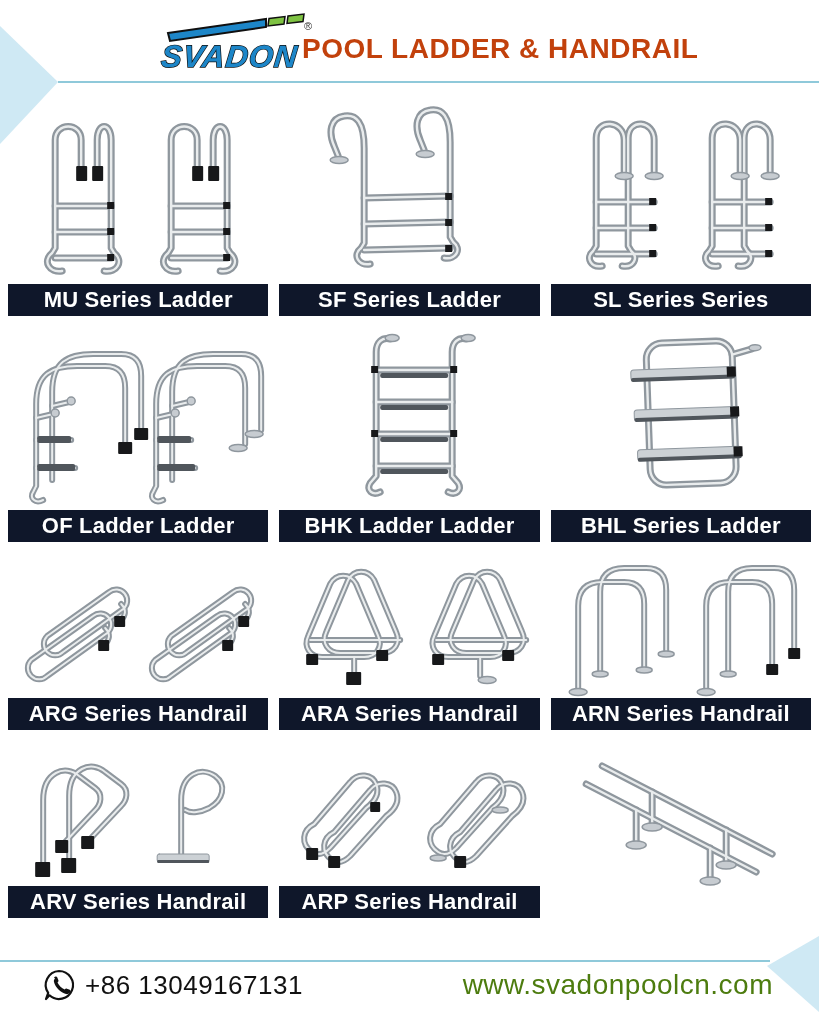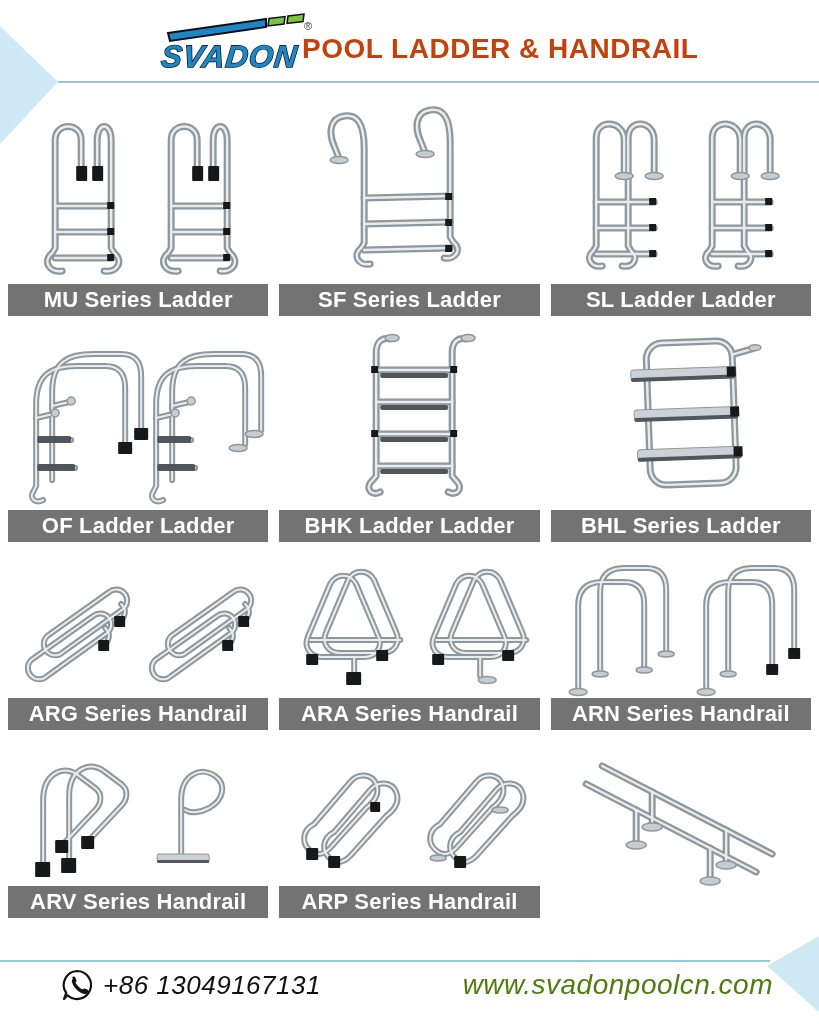--- a/index.html
+++ b/index.html
@@ -25,36 +25,36 @@
   .grid{
     position:absolute;left:8px;top:96px;width:803px;
     display:grid;grid-template-columns:1fr 1fr 1fr;column-gap:11px;row-gap:6px;
   }
   .cell{display:flex;flex-direction:column;}
   .fig{width:100%;}
   .r12 .fig{height:188px;}
   .r34 .fig{height:150px;}
   .fig svg{width:100%;height:100%;display:block;}
   .label{
-    height:32px;background:#737373;color:#ffffff;font-weight:bold;font-size:22px;
+    height:32px;background:#0f172a;color:#ffffff;font-weight:bold;font-size:22px;
     display:flex;align-items:center;justify-content:center;white-space:nowrap;
     letter-spacing:0.2px;
   }
   
   .footer{position:absolute;left:0;top:960px;width:819px;height:64px;}
   .footer-line{position:absolute;left:0;top:0;width:770px;height:2px;background:#8fc9da;}
   .tri-br{
     position:absolute;right:0;top:-24px;width:0;height:0;
     border-right:52px solid #cfe9f4;
     border-top:30px solid transparent;
     border-bottom:46px solid transparent;
   }
   .footer-row{
     position:absolute;left:0;top:8px;width:807px;box-sizing:border-box;
-    padding:0 34px 0 60px;display:flex;align-items:center;justify-content:space-between;font-style:italic;
+    padding:0 34px 0 42px;display:flex;align-items:center;justify-content:space-between;
   }
   .contact{display:flex;align-items:center;gap:9px;}
   .phone{font-size:26px;color:#111111;letter-spacing:0.5px;}
   .site{font-size:28px;color:#4d7c0f;letter-spacing:0.5px;}
   
   svg.art{stroke-linecap:round;stroke-linejoin:round;}
   .tO{stroke:#8f979e;stroke-width:7;fill:none;}
   .tI{stroke:#e9eced;stroke-width:2.4;fill:none;}
   .tO2{stroke:#8f979e;stroke-width:6;fill:none;}
   .tI2{stroke:#e9eced;stroke-width:2;fill:none;}
@@ -167,21 +167,21 @@
             <ellipse class="flange" cx="214" cy="80" rx="9" ry="3.5"></ellipse>
             <rect class="foot" x="93" y="102" width="7" height="7"></rect>
               <rect class="foot" x="93" y="128" width="7" height="7"></rect>
               <rect class="foot" x="93" y="154" width="7" height="7"></rect>
             <rect class="foot" x="209" y="102" width="7" height="7"></rect>
               <rect class="foot" x="209" y="128" width="7" height="7"></rect>
               <rect class="foot" x="209" y="154" width="7" height="7"></rect>
           </g>
         </svg>
       </div>
-      <div class="label">SL Ladder Ladder</div>
+      <div class="label">SL Series Series</div>
     </div>
 
     <div class="cell r12">
       <div class="fig">
         <svg class="art" viewBox="0 0 250 188">
           <defs>
             <g id="p-of">
               <path d="M24,170 C16,174 10,168 14,162 L17,156 L17,74 C17,44 32,36 58,36 L86,36 C101,36 106,45 106,58 L106,114"></path>
               <path d="M33,150 L33,62 C33,32 48,24 74,24 L102,24 C117,24 122,33 122,46 L122,100"></path>
               <path d="M17,110 L52,110"></path>

